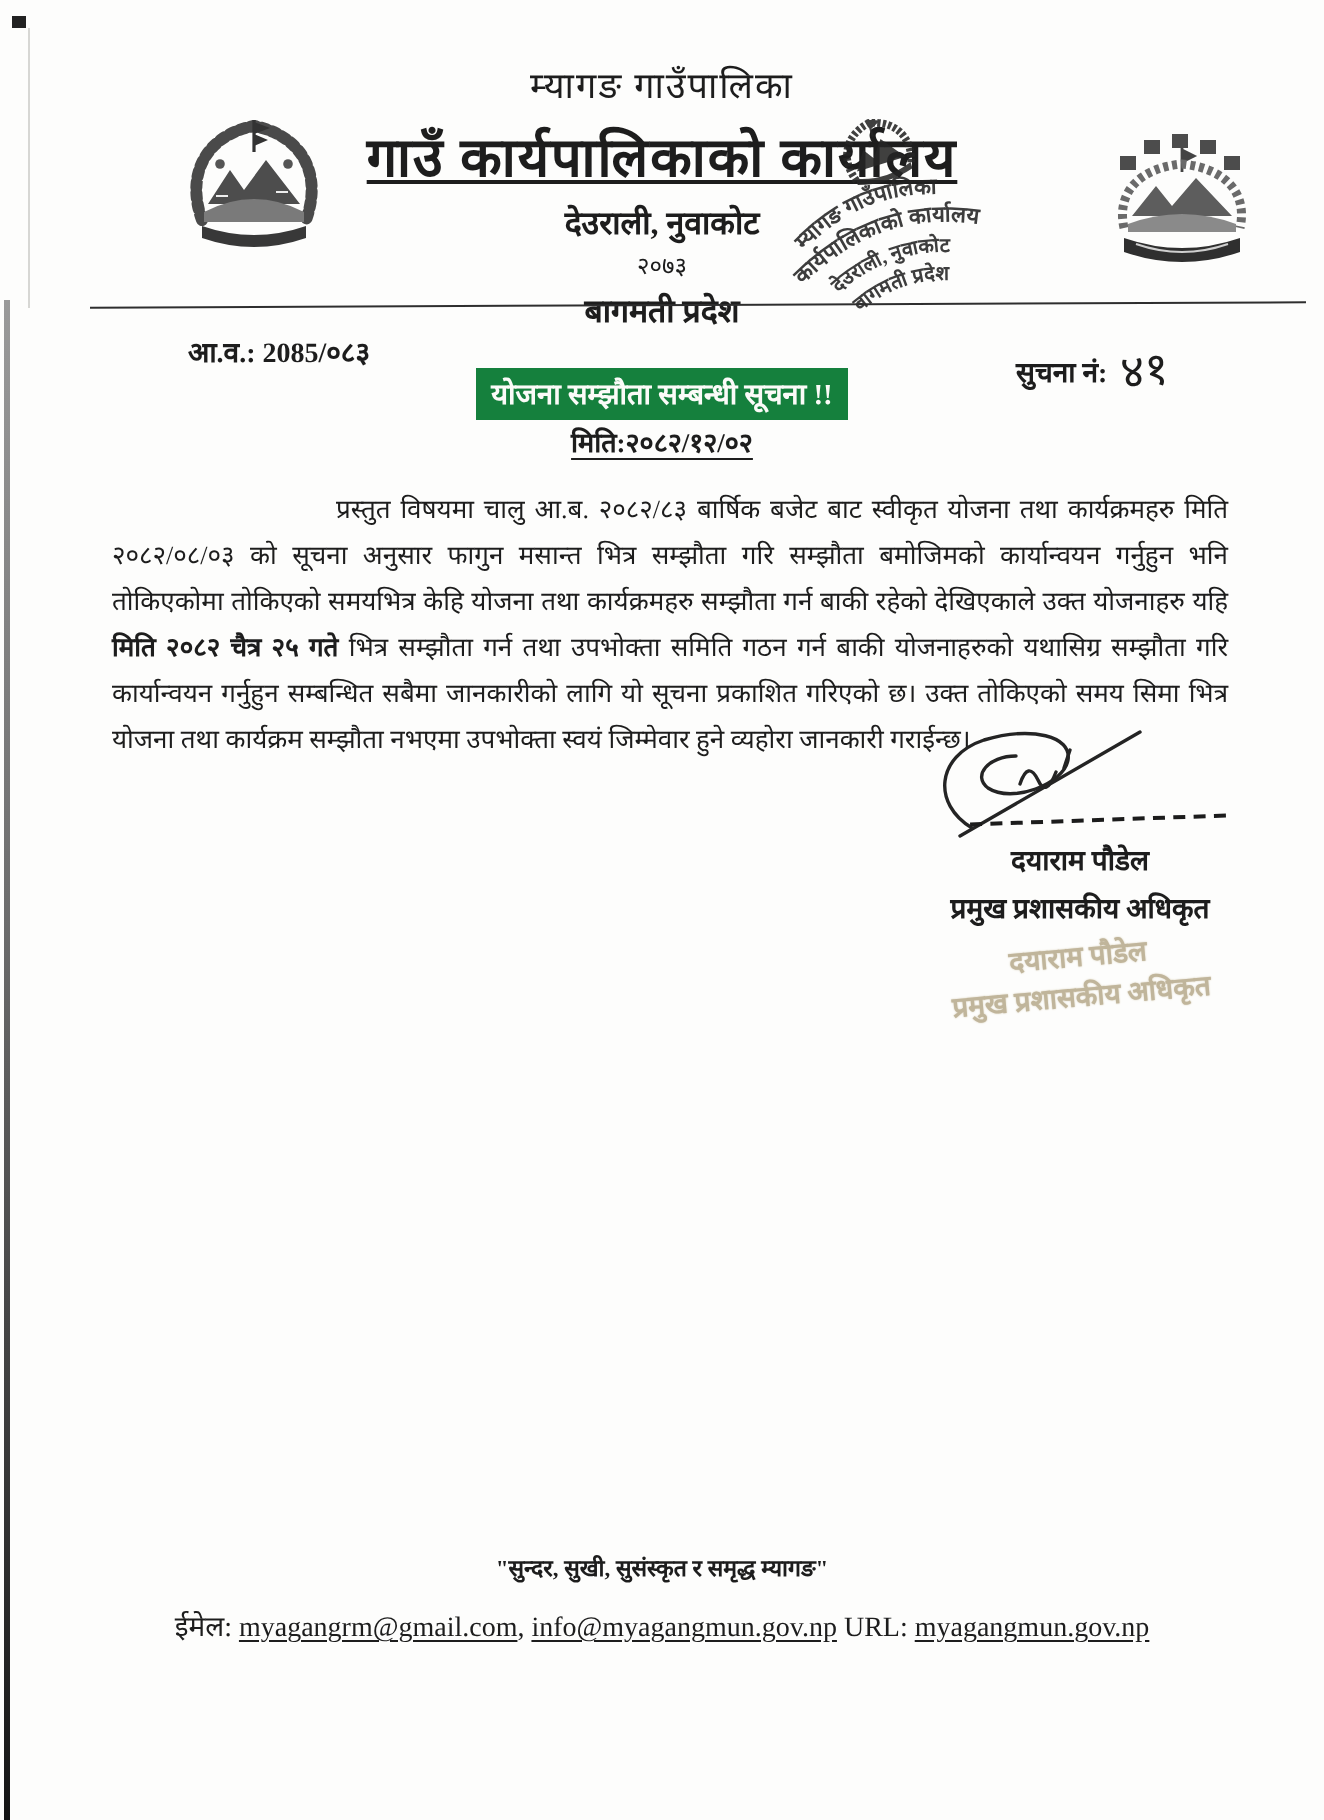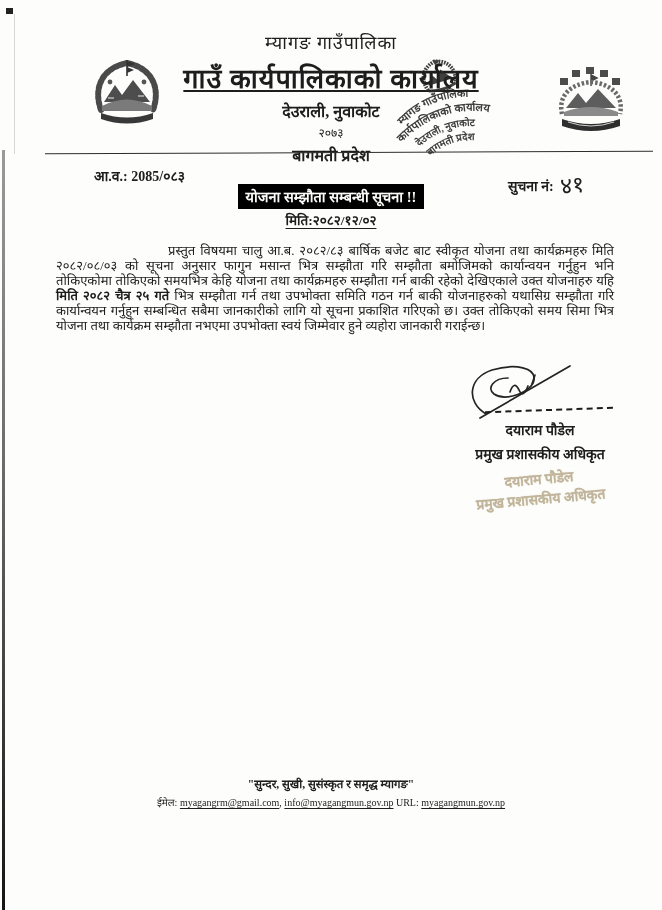--- a/index.html
+++ b/index.html
@@ -64,36 +64,36 @@
     display: inline-block; font-size: 23px; font-weight: normal;
     transform: rotate(-6deg) translateY(2px);
     font-family: "DejaVu Sans", sans-serif;
     margin-left: 6px;
   }
 
   
   .subject-wrap { position: absolute; top: 184px; left: 0; width: 662px; text-align: center; }
   .subject-box {
     display: inline-block;
-    background: #000000; color: #fbfbf8;
+    background: #15803d; color: #fbfbf8;
     font-size: 14.5px; font-weight: bold;
     padding: 2px 8px 3px 8px;
   }
   .subject-date {
     margin-top: 2px;
     font-size: 13.5px; font-weight: bold;
     text-decoration: underline;
     text-underline-offset: 3px;
   }
 
   
   .body-text {
     position: absolute; left: 56px; top: 243px;
     width: 558px;
-    font-size: 13px; line-height: 15px;
+    font-size: 13px; line-height: 23px;
     text-align: justify;
     text-indent: 112px;
   }
   .body-text .bold-date { font-weight: bold; }
 
   
   .sig-block { position: absolute; left: 430px; top: 362px; width: 220px; text-align: center; }
   .sig-scribble { position: absolute; left: 28px; top: 0; }
   .sig-dashes {
     position: absolute; left: 55px; top: 47px; width: 128px;
@@ -106,21 +106,21 @@
     position: absolute; left: -5px; top: 108px; width: 230px;
     color: #c0b59b; font-weight: bold;
     transform: rotate(-5deg);
     line-height: 20px; font-size: 14px;
     text-shadow: 0 0 1px #d6cdb6;
   }
 
   
   .footer { position: absolute; top: 776px; left: 0; width: 662px; text-align: center; }
   .footer .slogan { font-size: 11.5px; font-weight: bold; }
-  .footer .contact { font-size: 10px; margin-top: 4px; }
+  .footer .contact { font-size: 14px; margin-top: 12px; }
   .footer .contact .lbl { font-weight: normal; }
   .footer .contact a { color: #1d1d1d; text-decoration: underline; text-underline-offset: 2px; }
 </style>
 </head>
 <body>
 
 <div class="page">
 
   <div class="corner-mark"></div>
   <div class="edge-line"></div>

